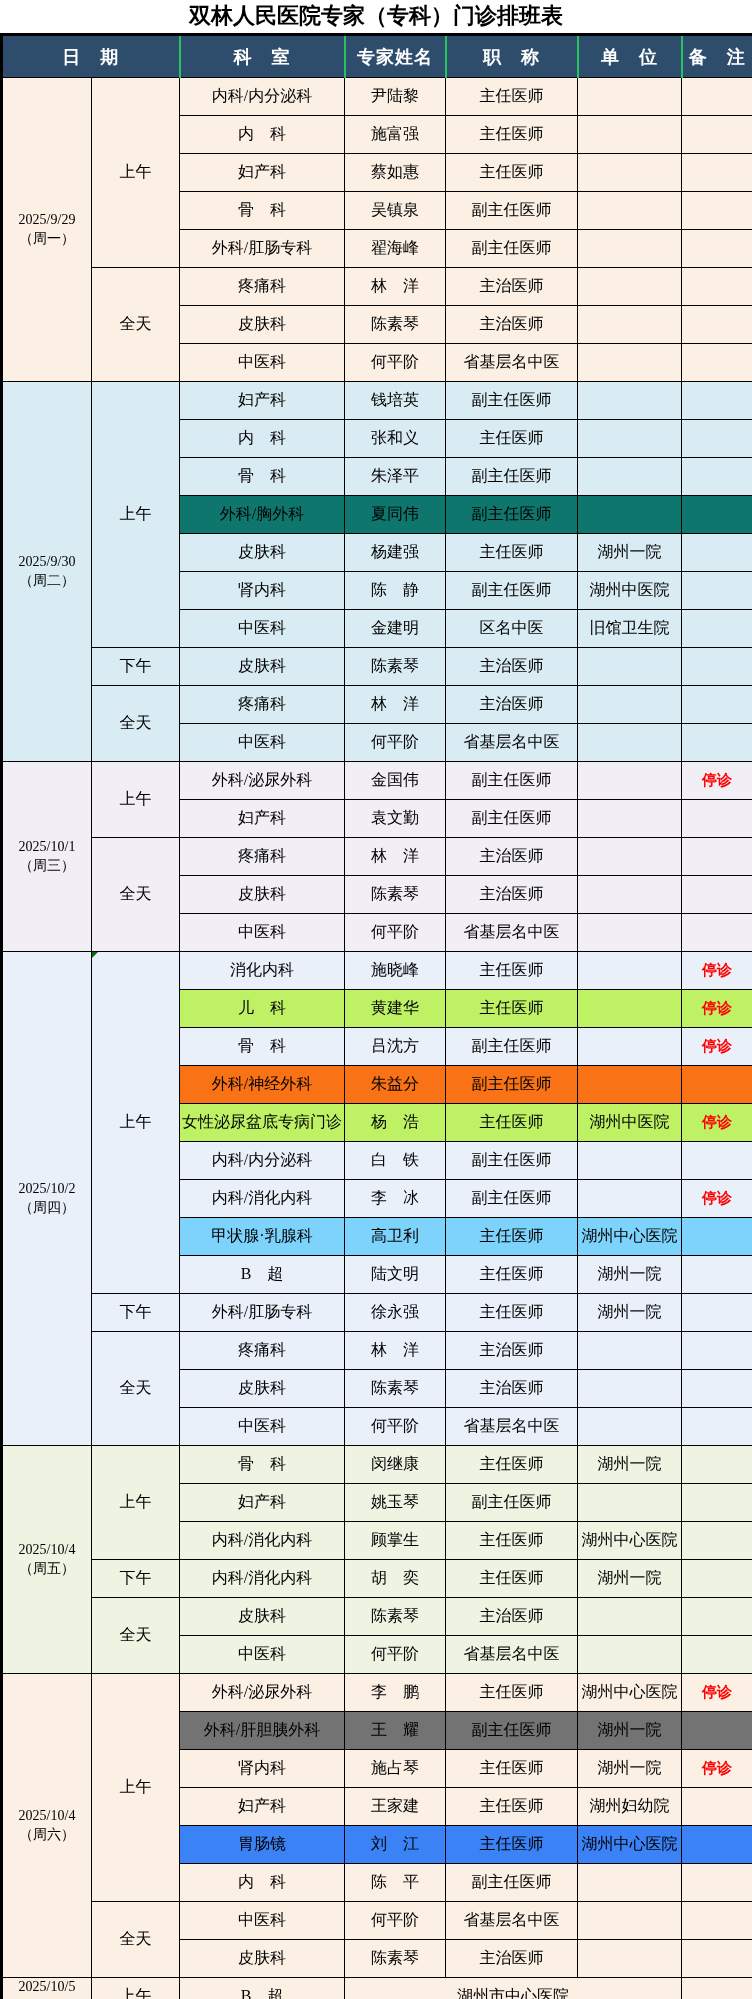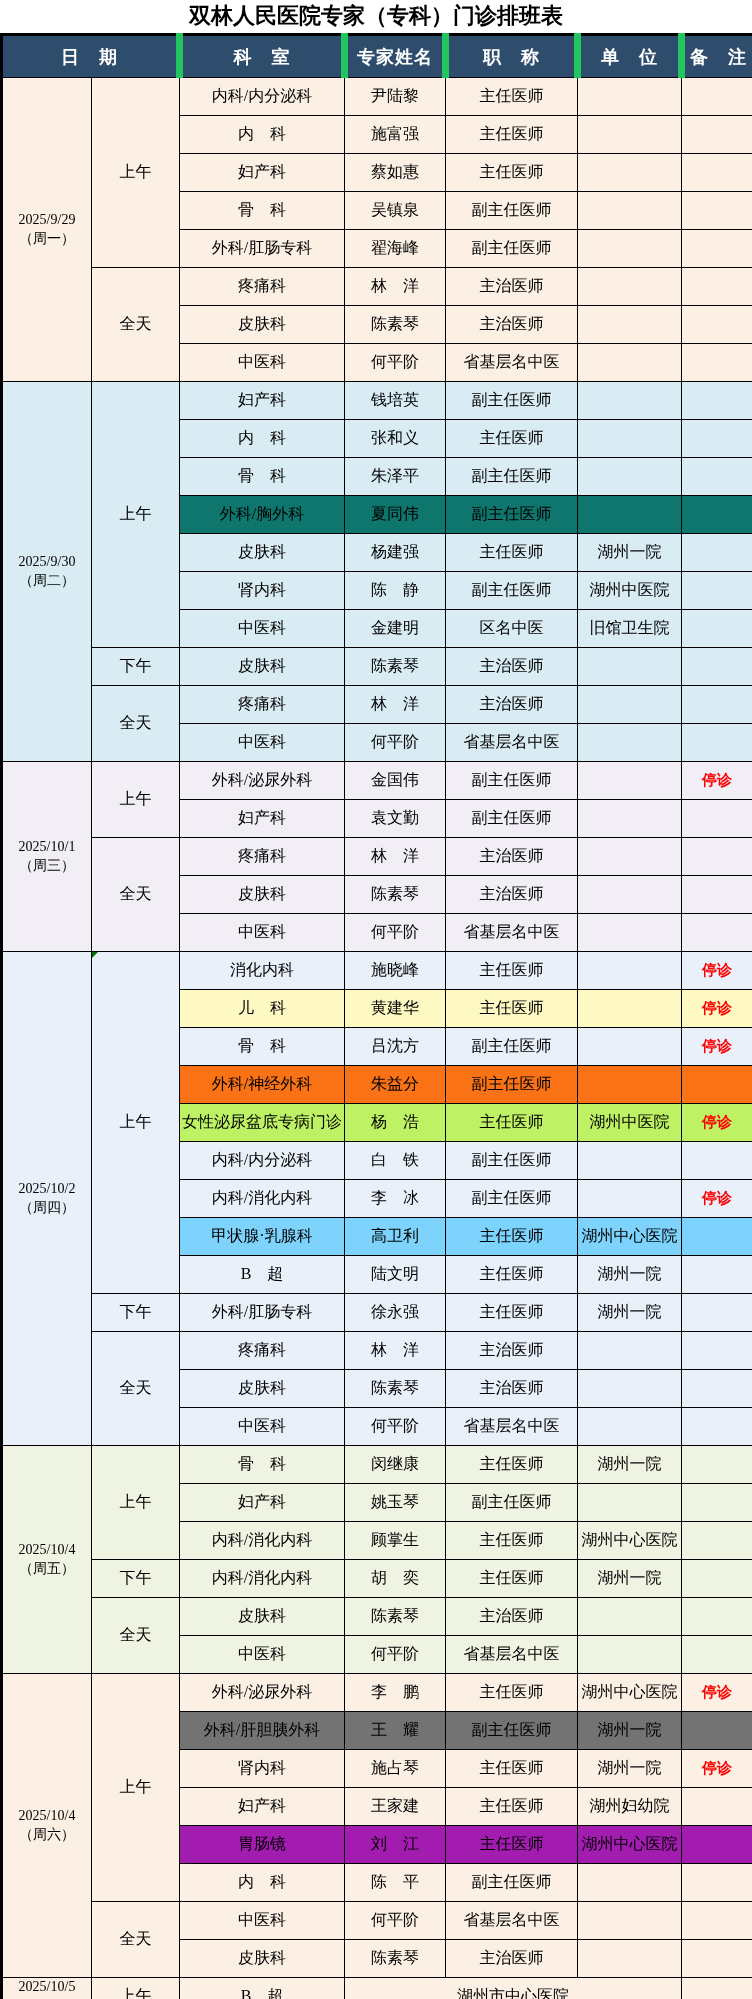--- a/index.html
+++ b/index.html
@@ -11,21 +11,21 @@
   .title{
     height:33px;line-height:32px;text-align:center;
     font-size:22px;font-weight:bold;color:#000;
   }
   table.schedule{
     border-collapse:collapse;table-layout:fixed;width:752px;
     border:3px solid #000;
   }
   th{
     background:#2e4c6b;color:#fff;font-size:18px;font-weight:bold;
-    height:41px;border-left:7px solid #22c55e;border-bottom:1px solid #000;
+    height:41px;border-left:2px solid #22c55e;border-bottom:1px solid #000;
     padding:0;letter-spacing:1px;
   }
   th:first-child{border-left:none;}
   td{
     border:1px solid #000;text-align:center;vertical-align:middle;
     font-size:16px;color:#000;height:37px;padding:0 1px;overflow:hidden;
     line-height:1.15;
   }
   td.date-cell{font-size:14px;line-height:1.3;}
   td.time-cell{position:relative;}
@@ -248,21 +248,21 @@
           <div>2025/10/2</div>
           <div>（周四）</div>
         </td>
         <td class="time-cell" rowspan="9">上午<span class="corner-marker"></span></td>
         <td>消化内科</td>
         <td>施晓峰</td>
         <td>主任医师</td>
         <td></td>
         <td class="note-cell stop">停诊</td>
       </tr>
-      <tr style="background: #fef9c3;">
+      <tr style="background: #bef264;">
         <td>儿　科</td>
         <td>黄建华</td>
         <td>主任医师</td>
         <td></td>
         <td class="note-cell stop">停诊</td>
       </tr>
       <tr style="background: rgb(233, 240, 250);">
         <td>骨　科</td>
         <td>吕沈方</td>
         <td>副主任医师</td>
@@ -416,21 +416,21 @@
         <td>湖州一院</td>
         <td class="note-cell stop">停诊</td>
       </tr>
       <tr style="background: rgb(252, 240, 228);">
         <td>妇产科</td>
         <td>王家建</td>
         <td>主任医师</td>
         <td>湖州妇幼院</td>
         <td class="note-cell"></td>
       </tr>
-      <tr style="background: #a21caf;">
+      <tr style="background: #3b82f6;">
         <td>胃肠镜</td>
         <td>刘　江</td>
         <td>主任医师</td>
         <td>湖州中心医院</td>
         <td class="note-cell"></td>
       </tr>
       <tr style="background: rgb(252, 240, 228);">
         <td>内　科</td>
         <td>陈　平</td>
         <td>副主任医师</td>

